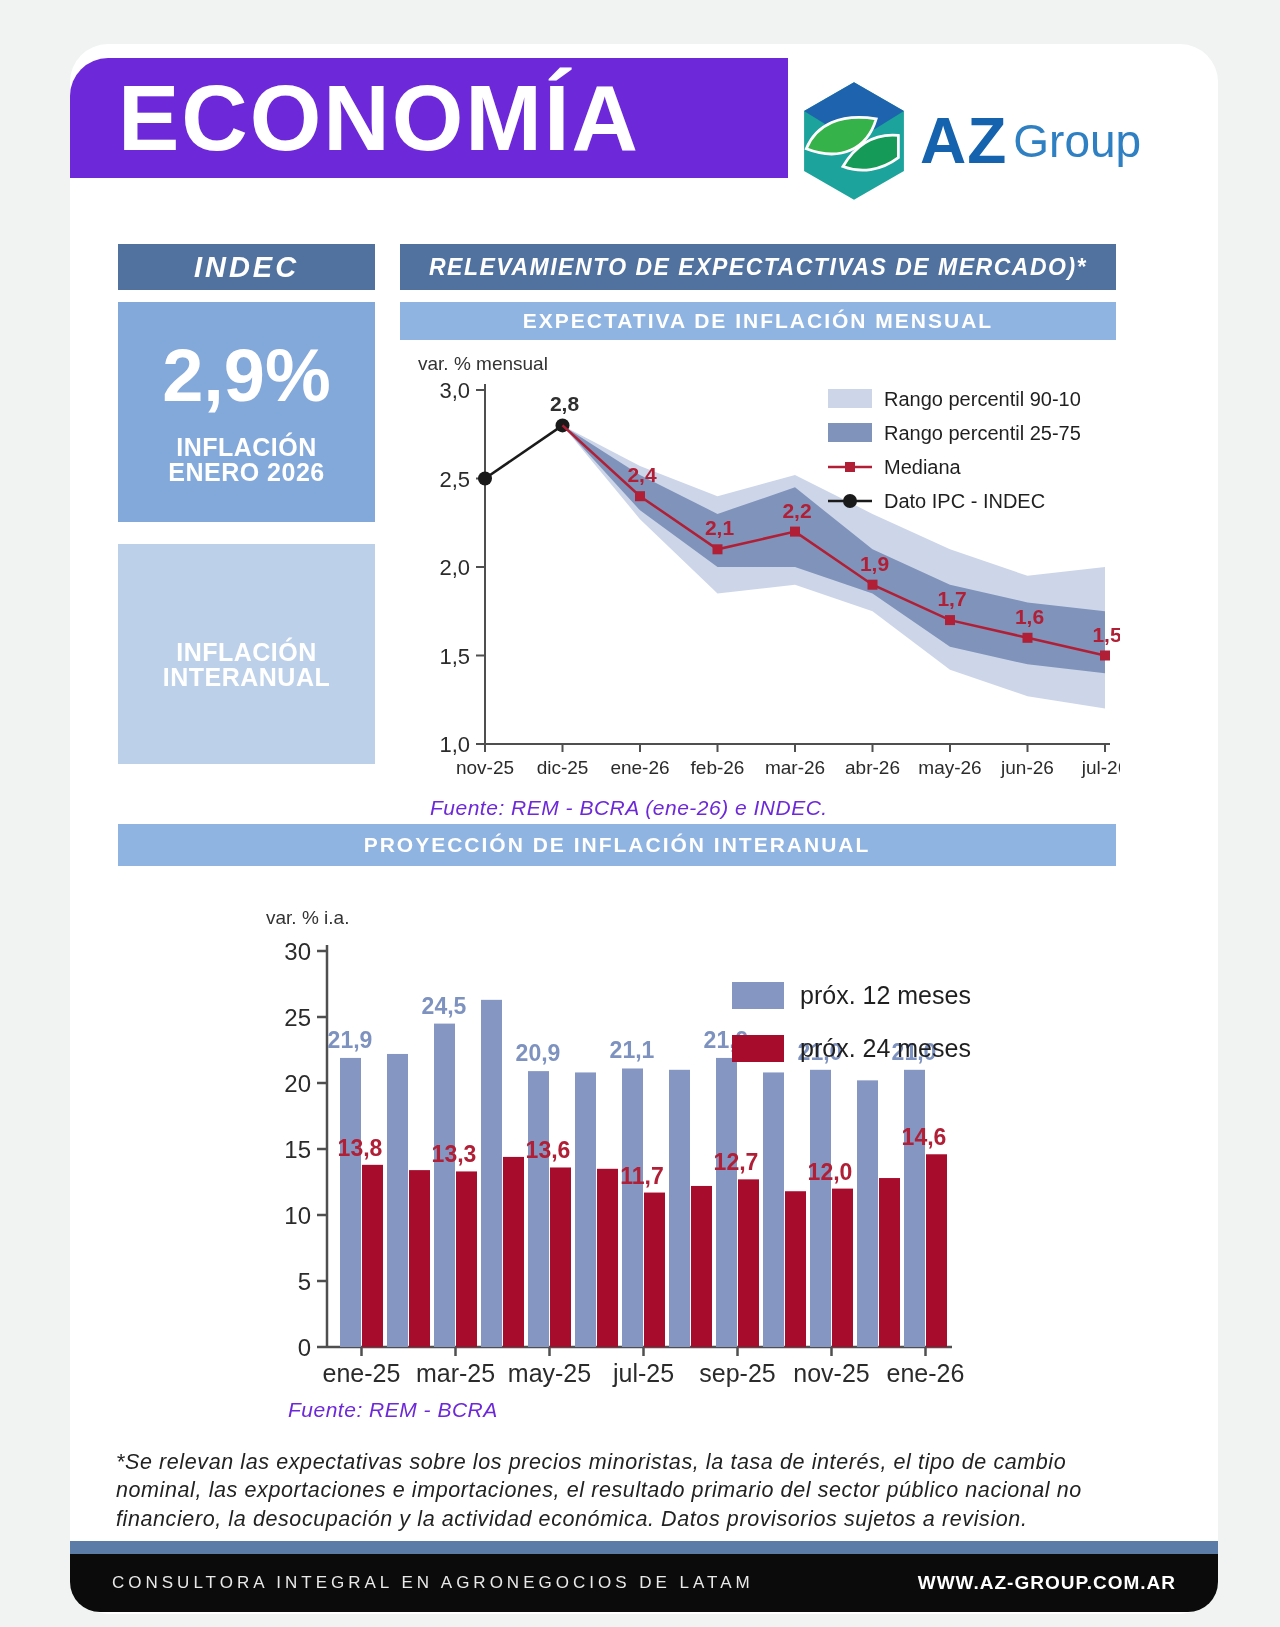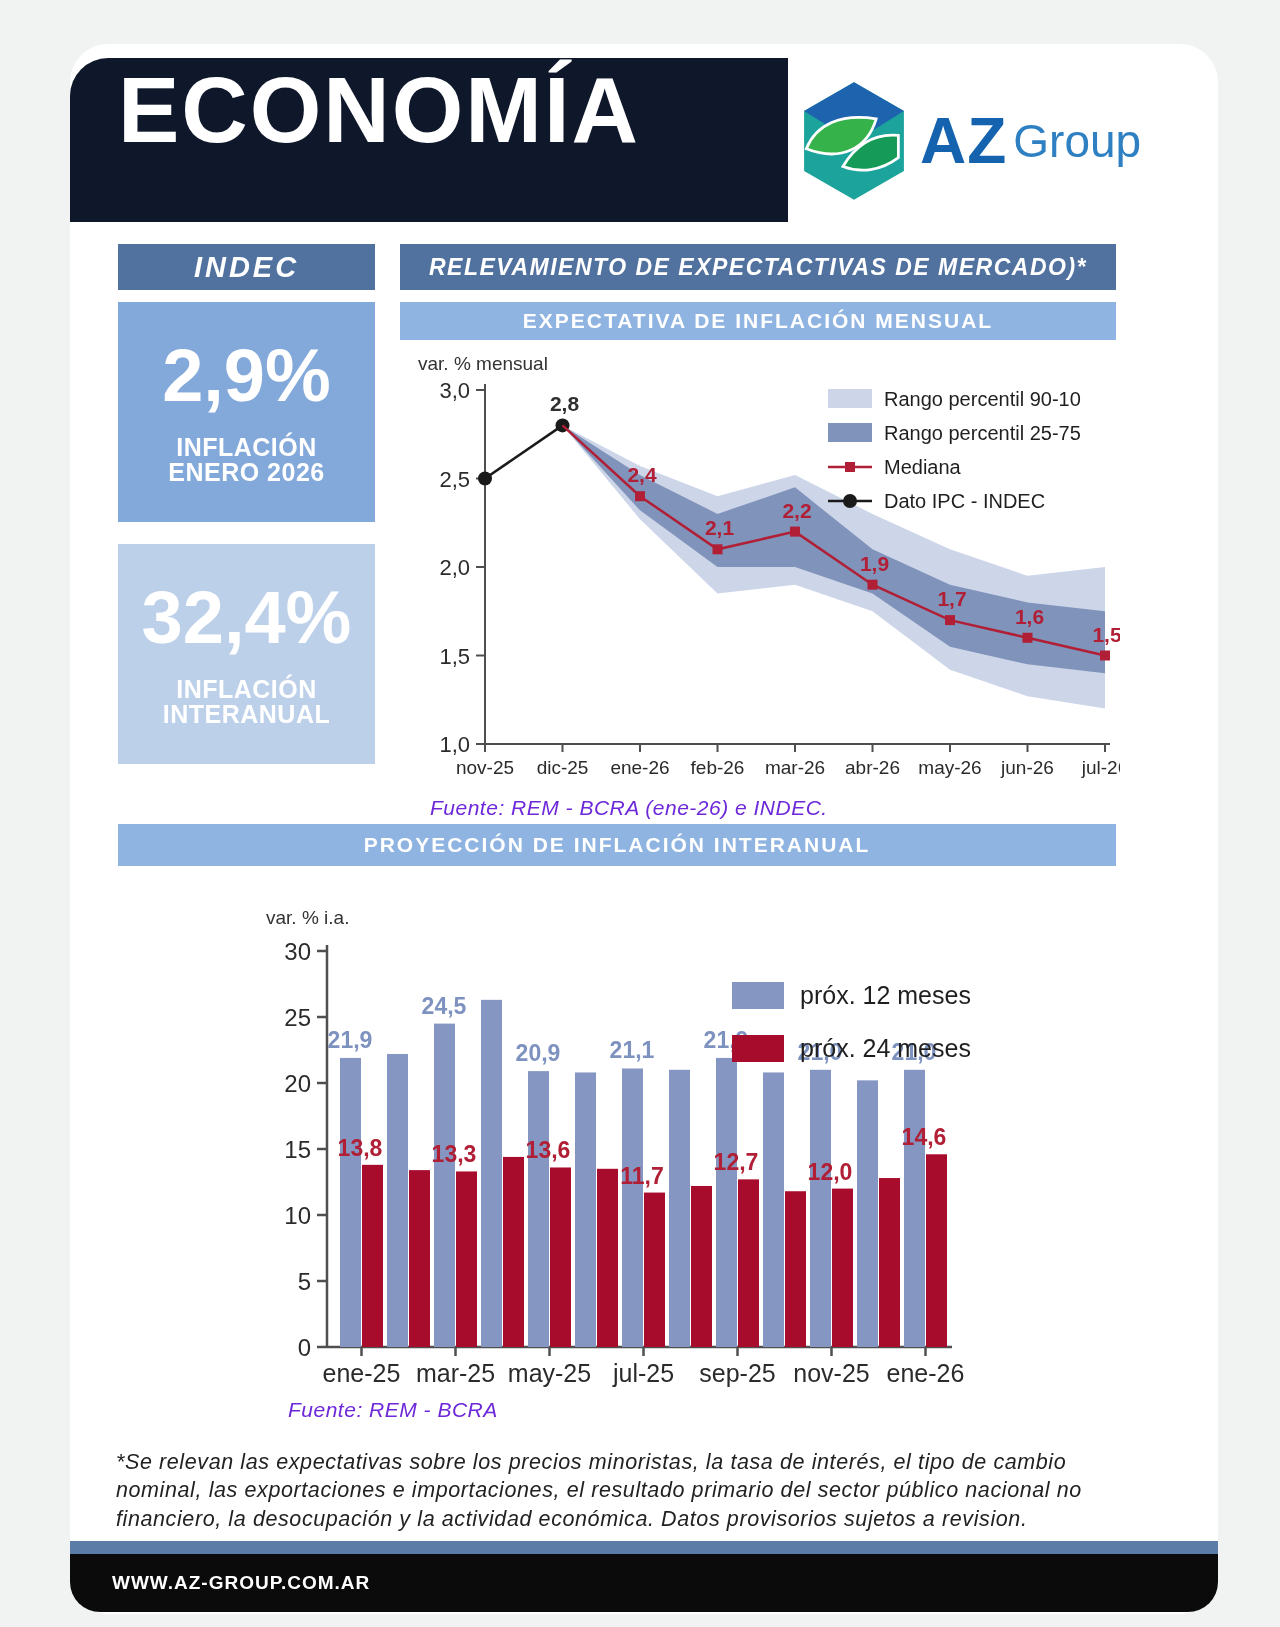--- a/index.html
+++ b/index.html
@@ -1,19 +1,19 @@
 <!DOCTYPE html>
 <html><head>
 <meta charset="utf-8">
 <style>
   * { margin:0; padding:0; box-sizing:border-box; }
   html,body { width:1280px; height:1627px; }
   body { background:#f1f3f3; font-family:"Liberation Sans","DejaVu Sans",sans-serif; position:relative; }
   .card { position:absolute; left:70px; top:44px; width:1148px; height:1570px; background:#ffffff; border-radius:38px; }
-  .header-blue { position:absolute; left:70px; top:58px; width:718px; height:164px; background:#0f172a; border-radius:38px 0 0 0; display:flex; }
+  .header-blue { position:absolute; left:70px; top:58px; width:718px; height:120px; background:#6d28d9; border-radius:38px 0 0 0; display:flex; align-items:center; }
   .header-blue h1 { color:#ffffff; font-size:92px; font-weight:bold; letter-spacing:2px; padding-left:48px; }
   .logo { position:absolute; left:798px; top:80px; height:122px; display:flex; align-items:center; }
   .logo svg.hex { width:112px; height:122px; }
   .logo-az { font-size:64px; font-weight:bold; color:#1563af; margin-left:10px; letter-spacing:1px; }
   .logo-group { font-size:46px; font-weight:400; color:#2e80c3; margin-left:6px; }
   .banner { position:absolute; display:flex; align-items:center; justify-content:center; color:#ffffff; font-weight:bold; }
   .banner.slate { background:#51719f;font-style:italic; }
   .banner.light { background:#90b4e1; }
   .indec { left:118px; top:244px; width:257px; height:46px; font-size:29px; letter-spacing:3px; }
   .relev { left:400px; top:244px; width:716px; height:46px; font-size:23px; letter-spacing:1.5px; }
@@ -67,21 +67,20 @@
 
   <div class="stat stat1">
     <div class="stat-value">2,9%</div>
     <div class="stat-label">
       <span>INFLACIÓN</span><br>
       <span>ENERO 2026</span>
     </div>
   </div>
 
   <div class="stat stat2">
-    <div class="stat-value">32,4%</div>
     <div class="stat-label">
       <span>INFLACIÓN</span><br>
       <span>INTERANUAL</span>
     </div>
   </div>
 
   <div class="chart" id="line-chart"><svg width="720" height="442" viewBox="0 0 720 442">
         <text x="18" y="22" text-anchor="start" font-size="19" fill="#333" font-family="Liberation Sans, DejaVu Sans, sans-serif">var. % mensual</text>
         <polygon points="162.5,77.40000000000003 240,118.11000000000003 317.5,148.20000000000002 395,126.96 472.5,165.90000000000003 550,201.29999999999998 627.5,227.85 705,219 705,360.6 627.5,348.21 550,321.66 472.5,263.25 395,236.70000000000002 317.5,245.54999999999998 240,171.21 162.5,77.40000000000003" fill="#cdd5e9"></polygon>
         <polygon points="162.5,77.40000000000003 240,126.96 317.5,165.90000000000003 395,139.34999999999997 472.5,201.29999999999998 550,236.70000000000002 627.5,254.4 705,263.25 705,325.2 627.5,316.35 550,298.65 472.5,245.54999999999998 395,219 317.5,219 240,162.36 162.5,77.40000000000003" fill="#8093ba"></polygon>
@@ -225,15 +224,16 @@
         <text x="560" y="104" text-anchor="start" font-size="25" fill="#1f1f1f" font-family="Liberation Sans, DejaVu Sans, sans-serif">próx. 12 meses</text>
         <rect x="492" y="135" width="52" height="27" fill="#a80c2c"></rect>
         <text x="560" y="157" text-anchor="start" font-size="25" fill="#1f1f1f" font-family="Liberation Sans, DejaVu Sans, sans-serif">próx. 24 meses</text>
       </svg></div>
   <div class="fuente f2">Fuente: REM - BCRA</div>
 
   <div class="footnote">*Se relevan las expectativas sobre los precios minoristas, la tasa de interés, el tipo de cambio nominal, las exportaciones e importaciones, el resultado primario del sector público nacional no financiero, la desocupación y la actividad económica. Datos provisorios sujetos a revision.</div>
 
   <div class="strip"></div>
   <div class="footer-black">
+    <span class="f-left">CONSULTORA INTEGRAL EN AGRONEGOCIOS DE LATAM</span>
     <span class="f-right">WWW.AZ-GROUP.COM.AR</span>
   </div>
 </div>
 
 </body></html>

